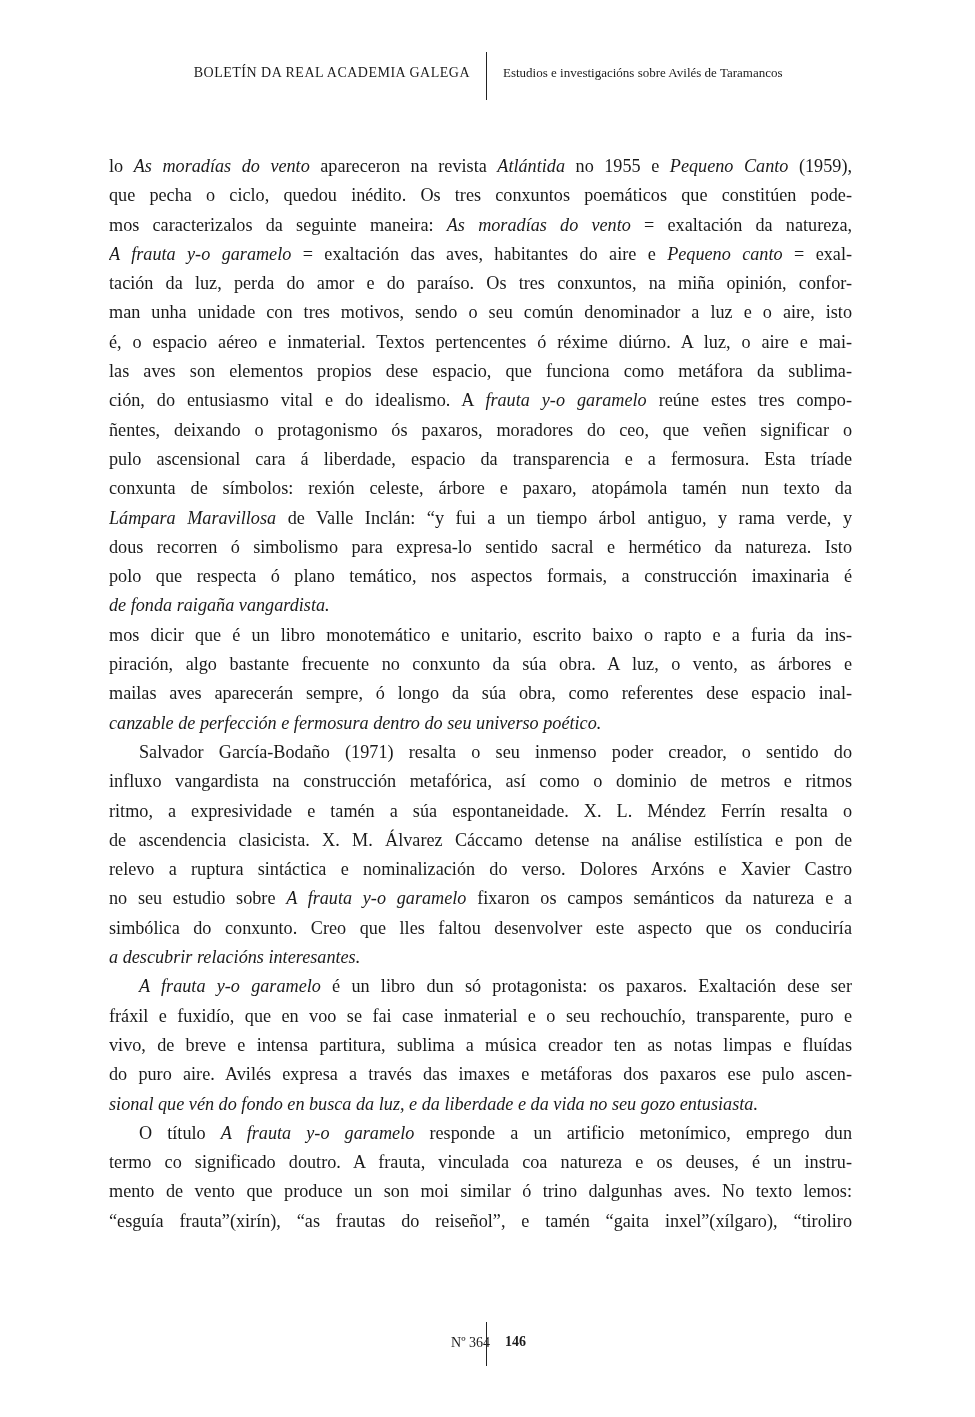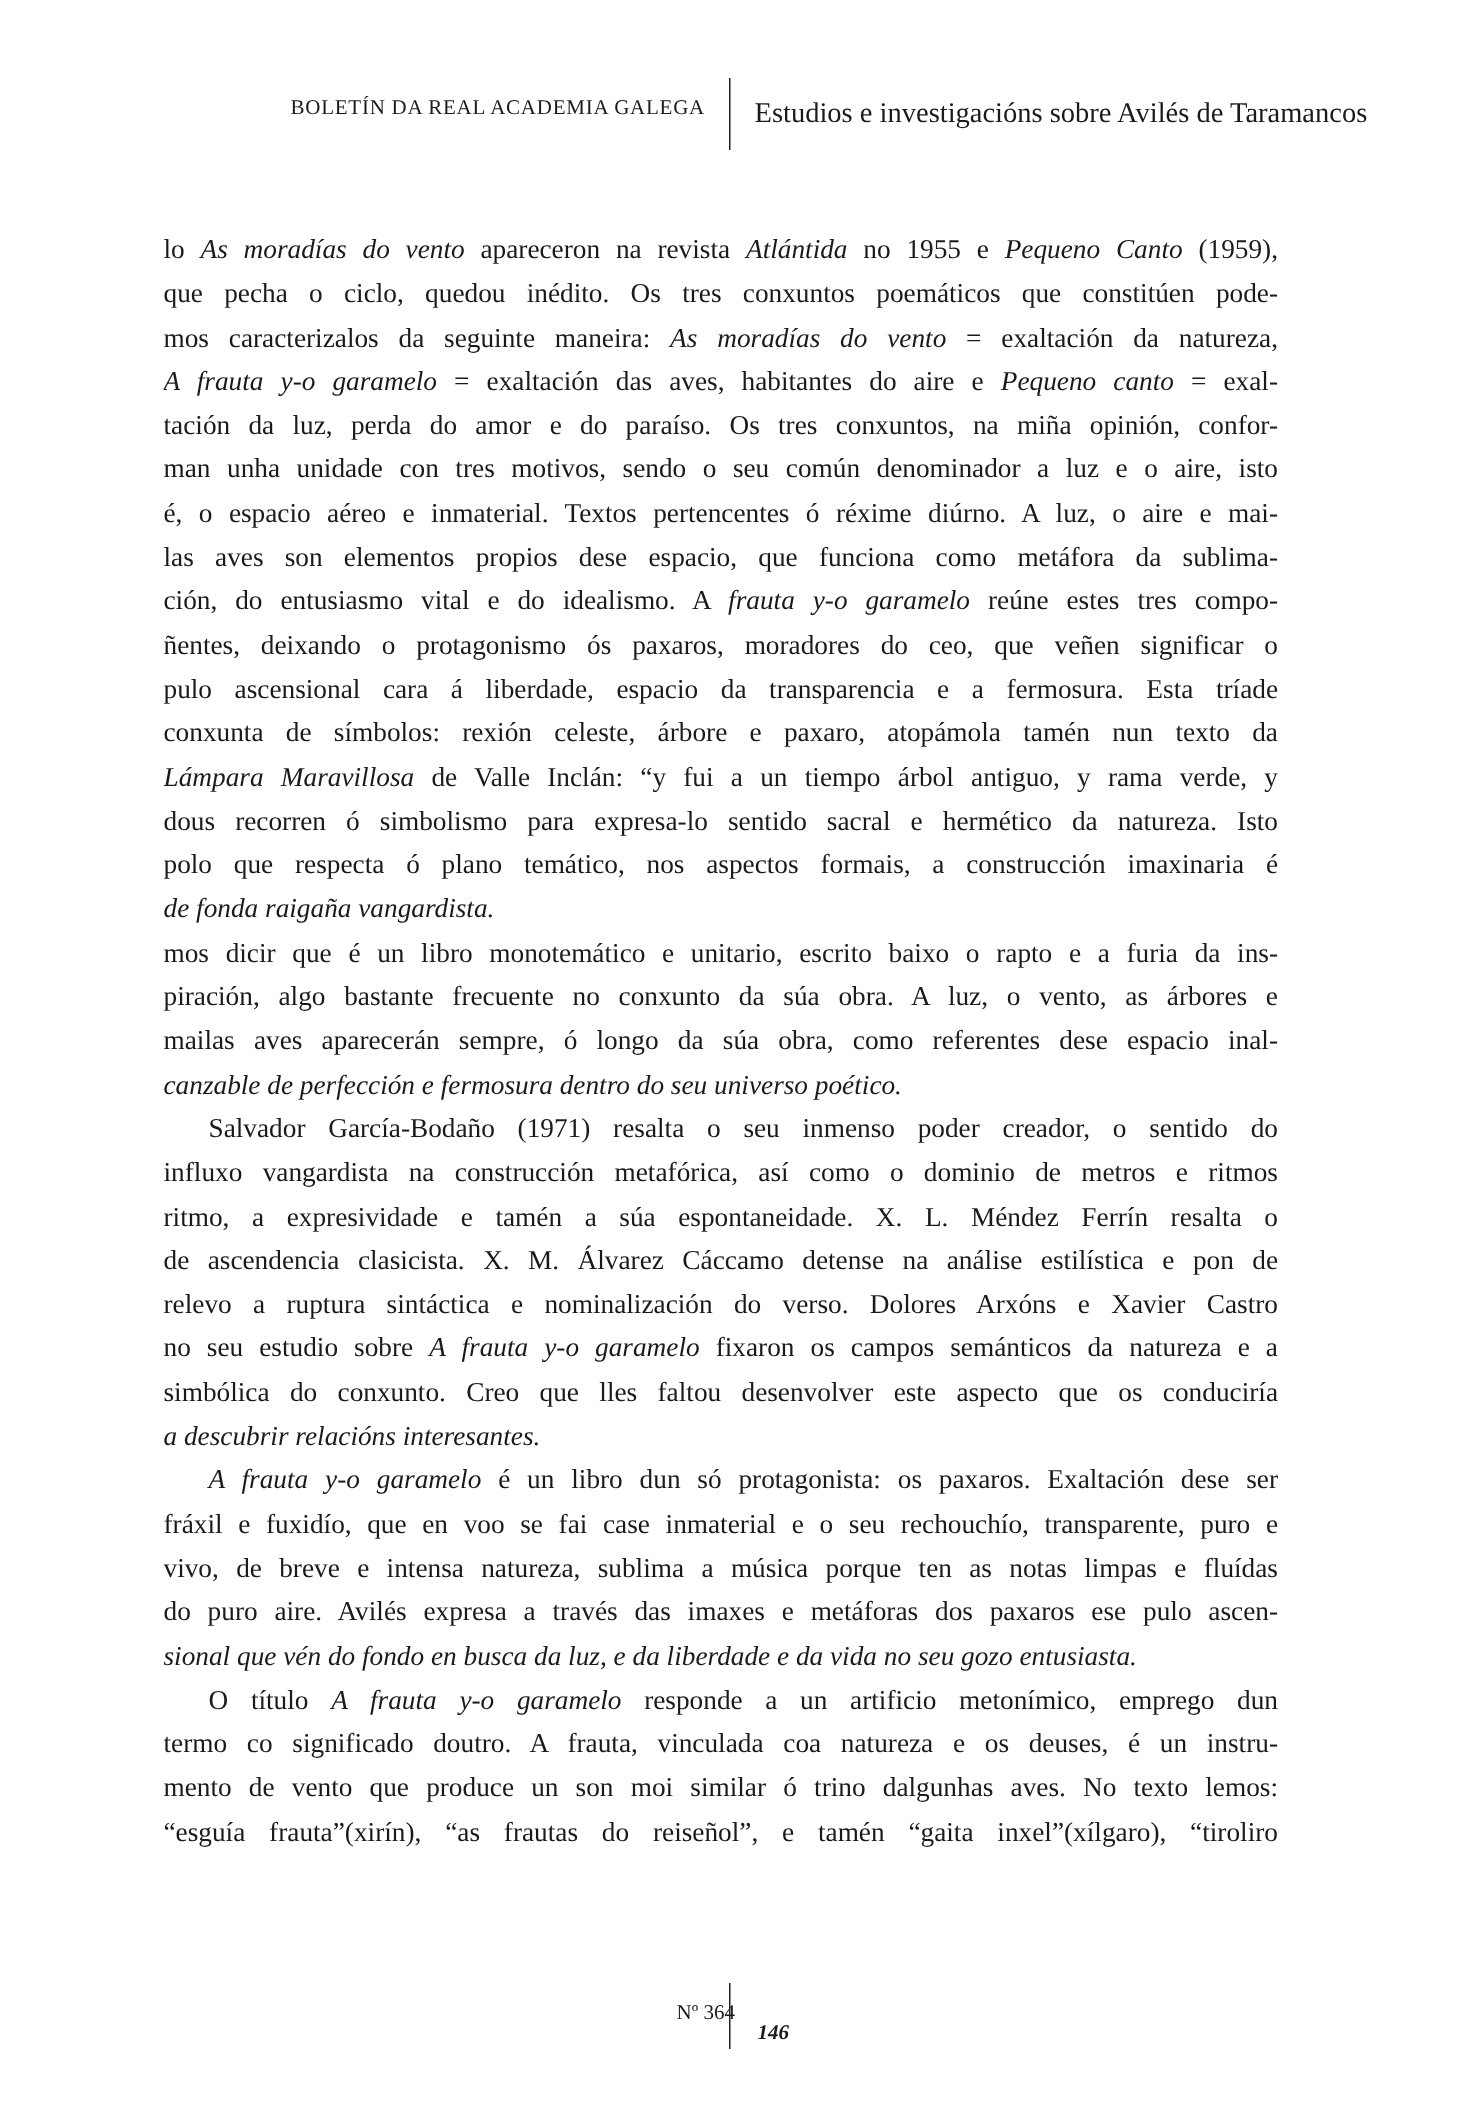--- a/index.html
+++ b/index.html
@@ -1,31 +1,31 @@
 <!DOCTYPE html>
 <html><head>
 <meta charset="utf-8">
 <style>
   html, body { margin: 0; padding: 0; background: #ffffff; }
   body { width: 975px; height: 1417px; position: relative; overflow: hidden;
          font-family: "Liberation Serif", serif; color: #1a1a1a; }
   .header { position: absolute; top: 52px; left: 0; width: 975px; height: 50px; }
   .header .left { position: absolute; right: 505px; top: 13px; font-size: 14px; letter-spacing: 0.5px; white-space: nowrap; }
   .header .divider { position: absolute; left: 486px; top: 0; width: 1px; height: 48px; background: #222; }
-  .header .right { position: absolute; left: 503px; top: 13px; font-size: 19px; white-space: nowrap; }
+  .header .right { position: absolute; left: 503px; top: 13px; font-size: 13px; white-space: nowrap; }
   .body-text { position: absolute; left: 109px; top: 152px; width: 743px; }
   .line { height: 29.3px; line-height: 29.3px; font-size: 18.2px; white-space: nowrap;
           text-align: justify; text-align-last: justify; overflow: hidden; }
   .line.last { text-align-last: left; font-style: italic; }
   .line.indent { padding-left: 30px; }
   .line i { font-style: italic; }
   .footer { position: absolute; top: 1322px; left: 0; width: 975px; height: 46px; padding-left: 20px; }
   .footer .issue { position: absolute; right: 505px; top: 13px; font-size: 14px; white-space: nowrap; }
   .footer .divider { position: absolute; left: 486px; top: 0; width: 1px; height: 44px; background: #222; }
-  .footer .page { position: absolute; left: 505px; top: 26px; font-size: 14px; font-weight: bold; font-style: italic; }
+  .footer .page { position: absolute; left: 505px; top: 12px; font-size: 14px; font-weight: bold; }
 </style>
 </head>
 <body>
 
 <div class="header">
   <span class="left">BOLETÍN DA REAL ACADEMIA GALEGA</span>
   <span class="divider"></span>
   <span class="right">Estudios e investigacións sobre Avilés de Taramancos</span>
 </div>
 
@@ -53,21 +53,21 @@
     <div class="line indent"><span>Salvador García-Bodaño (1971) resalta o seu inmenso poder creador, o sentido do</span></div>
     <div class="line"><span>influxo vangardista na construcción metafórica, así como o dominio de metros e ritmos</span></div>
     <div class="line"><span>ritmo, a expresividade e tamén a súa espontaneidade. X. L. Méndez Ferrín resalta o</span></div>
     <div class="line"><span>de ascendencia clasicista. X. M. Álvarez Cáccamo detense na análise estilística e pon de</span></div>
     <div class="line"><span>relevo a ruptura sintáctica e nominalización do verso. Dolores Arxóns e Xavier Castro</span></div>
     <div class="line"><span>no seu estudio sobre </span><i>A frauta y-o garamelo</i><span> fixaron os campos semánticos da natureza e a</span></div>
     <div class="line"><span>simbólica do conxunto. Creo que lles faltou desenvolver este aspecto que os conduciría</span></div>
     <div class="line last"><span>a descubrir relacións interesantes.</span></div>
     <div class="line indent"><i>A frauta y-o garamelo</i><span> é un libro dun só protagonista: os paxaros. Exaltación dese ser</span></div>
     <div class="line"><span>fráxil e fuxidío, que en voo se fai case inmaterial e o seu rechouchío, transparente, puro e</span></div>
-    <div class="line"><span>vivo, de breve e intensa natureza, sublima a música porque ten as notas limpas e fluídas</span></div>
+    <div class="line"><span>vivo, de breve e intensa partitura, sublima a música creador ten as notas limpas e fluídas</span></div>
     <div class="line"><span>do puro aire. Avilés expresa a través das imaxes e metáforas dos paxaros ese pulo ascen-</span></div>
     <div class="line last"><span>sional que vén do fondo en busca da luz, e da liberdade e da vida no seu gozo entusiasta.</span></div>
     <div class="line indent"><span>O título </span><i>A frauta y-o garamelo</i><span> responde a un artificio metonímico, emprego dun</span></div>
     <div class="line"><span>termo co significado doutro. A frauta, vinculada coa natureza e os deuses, é un instru-</span></div>
     <div class="line"><span>mento de vento que produce un son moi similar ó trino dalgunhas aves. No texto lemos:</span></div>
     <div class="line"><span>“esguía frauta”(xirín), “as frautas do reiseñol”, e tamén “gaita inxel”(xílgaro), “tiroliro</span></div>
   </div>
 
 <div class="footer">
   <span class="issue">Nº 364</span>

